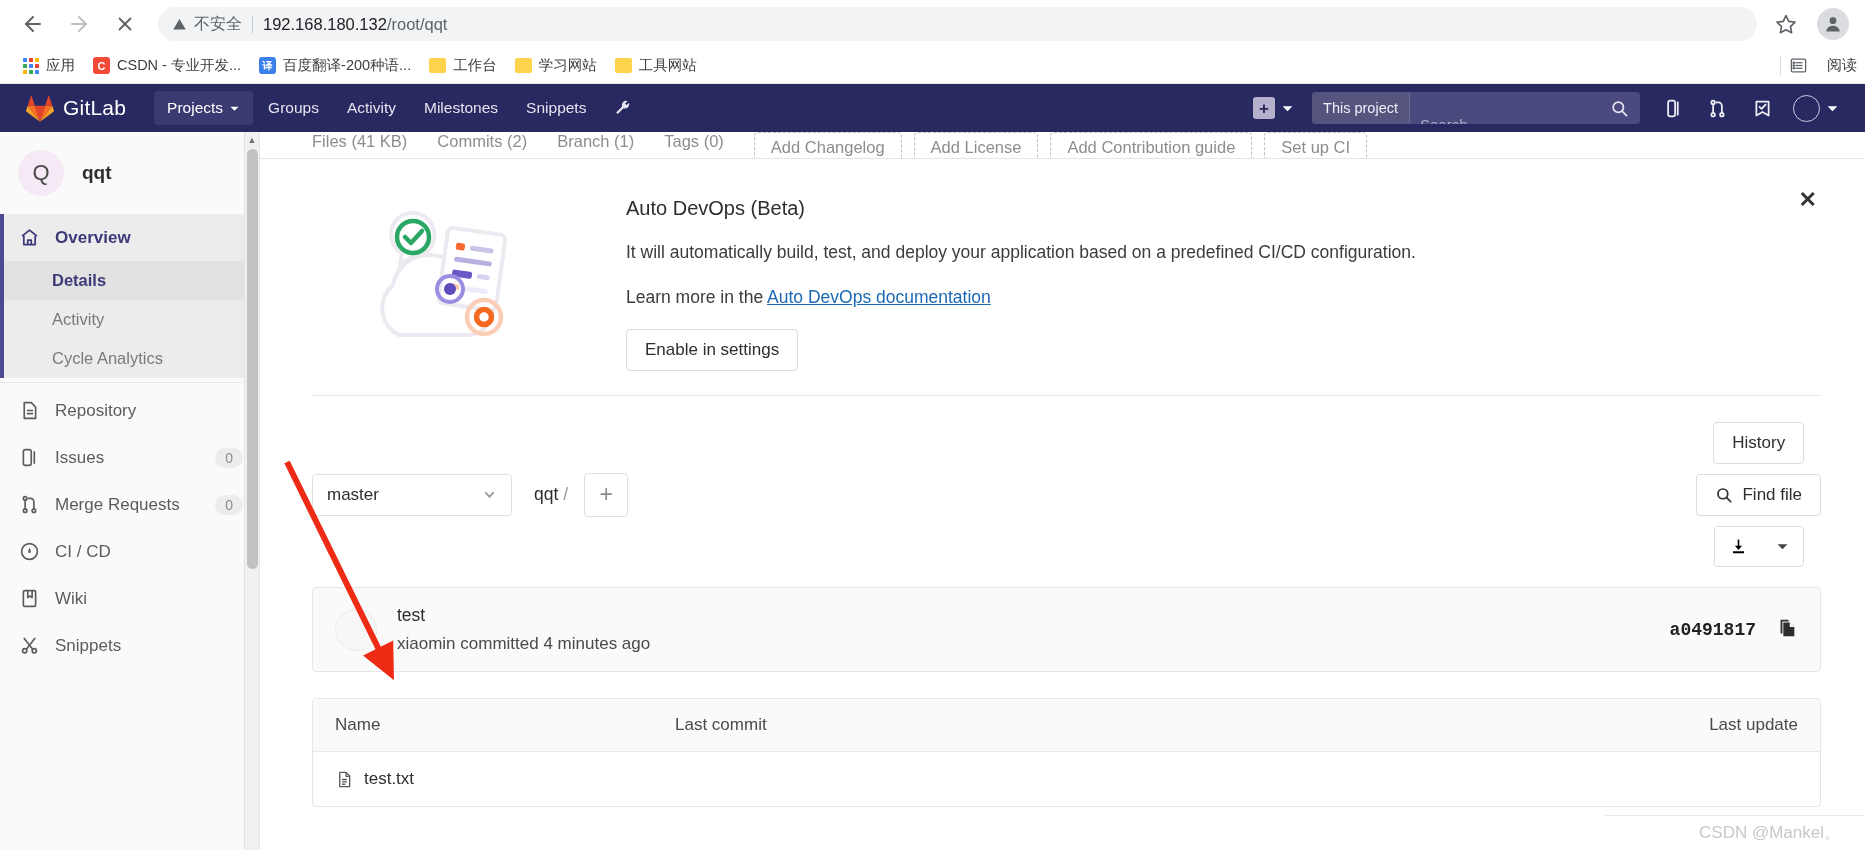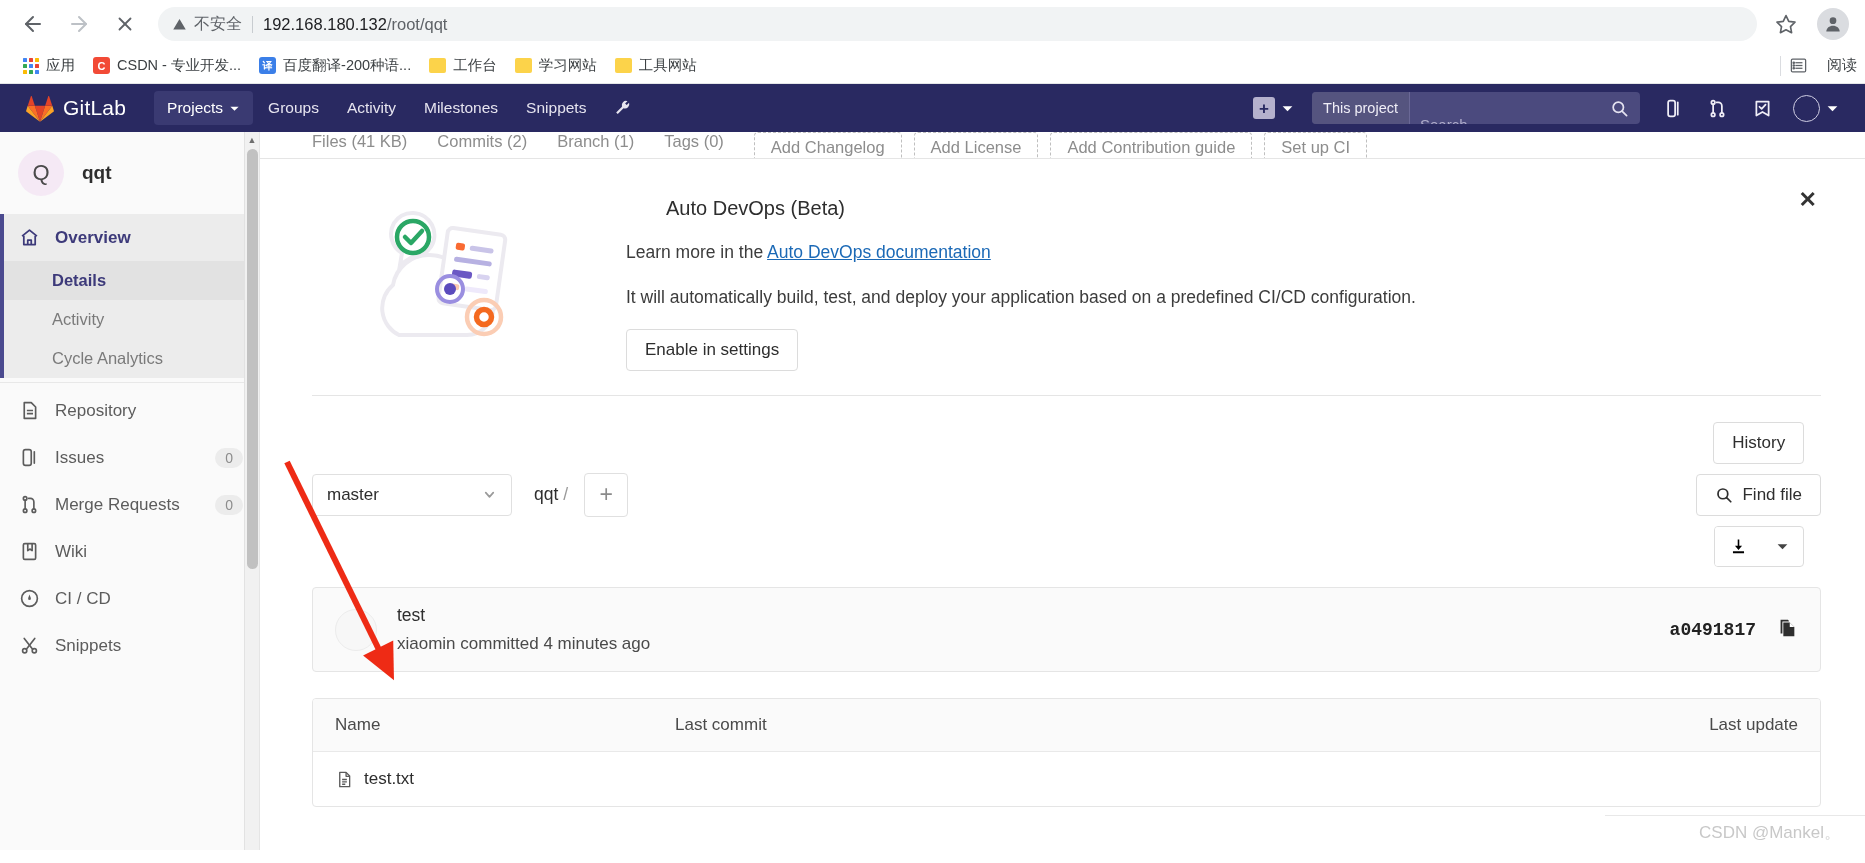--- a/index.html
+++ b/index.html
@@ -154,21 +154,21 @@
   }
   .content-wrap { padding: 0 44px 0 52px; }
   .hr { height: 1px; background: #e5e5e5; }
 
   
   .devops {
     display: flex; align-items: flex-start; gap: 0; padding: 28px 0 22px; position: relative;
   }
   .devops-illus { width: 300px; flex: 0 0 300px; display: flex; justify-content: center; padding-top: 6px; }
   .devops-body { flex: 1 1 auto; padding-left: 14px; padding-top: 10px; }
-  .devops-title { font-size: 20px; color: #2e2e2e; font-weight: 400; margin-bottom: 20px; margin-left: 40px; }
+  .devops-title { font-size: 20px; color: #2e2e2e; font-weight: 400; margin-bottom: 20px; }
   .devops-text { font-size: 17.5px; color: #3c3c3c; margin-bottom: 20px; line-height: 1.4; }
   .devops-link { color: #1b69b6; }
   .btn {
     display: inline-flex; align-items: center; gap: 9px; border: 1px solid #dcdcdc;
     background: #fff; border-radius: 4px; padding: 10px 18px; font-size: 17px;
     color: #2e2e2e; white-space: nowrap; font-family: "Liberation Sans", sans-serif;
   }
   .devops-close {
     position: absolute; right: 4px; top: 30px; font-size: 22px; color: #333; font-weight: bold;
     line-height: 1;
@@ -482,36 +482,36 @@
             <path d="M7 7v10"></path>
             <path d="M17 17V9a4 4 0 0 0-4-4h-2"></path>
           </svg>
       </span>
       <span>Merge Requests</span>
       <span class="side-badge">0</span>
     </div>
 
     <div class="side-item">
       <span class="side-icon">
+        <svg width="21" height="21" viewBox="0 0 24 24" fill="none" stroke="currentColor" stroke-width="1.9">
+            <circle cx="12" cy="12" r="9"></circle>
+            <path d="M12 7.5l1.5 4a1.6 1.6 0 1 1-3 0z" fill="currentColor" stroke="none"></path>
+          </svg>
+      </span>
+      <span>CI / CD</span>
+    </div>
+
+    <div class="side-item">
+      <span class="side-icon">
         <svg width="21" height="21" viewBox="0 0 24 24" fill="none" stroke="currentColor" stroke-width="1.9" stroke-linejoin="round">
             <rect x="5" y="3" width="14" height="18" rx="1.6"></rect>
             <path d="M10 3v8l2.4-1.8L15 11V3"></path>
           </svg>
       </span>
       <span>Wiki</span>
-    </div>
-
-    <div class="side-item">
-      <span class="side-icon">
-        <svg width="21" height="21" viewBox="0 0 24 24" fill="none" stroke="currentColor" stroke-width="1.9">
-            <circle cx="12" cy="12" r="9"></circle>
-            <path d="M12 7.5l1.5 4a1.6 1.6 0 1 1-3 0z" fill="currentColor" stroke="none"></path>
-          </svg>
-      </span>
-      <span>CI / CD</span>
     </div>
 
     <div class="side-item">
       <span class="side-icon">
         <svg width="21" height="21" viewBox="0 0 24 24" fill="none" stroke="currentColor" stroke-width="1.9" stroke-linecap="round">
             <circle cx="6.5" cy="18" r="2.4"></circle>
             <circle cx="17.5" cy="18" r="2.4"></circle>
             <path d="M8.4 16.2 18 4"></path>
             <path d="M15.6 16.2 6 4"></path>
           </svg>
@@ -566,24 +566,24 @@
             </g>
             <circle cx="113" cy="96" r="6" fill="#5b4bbd"></circle>
             <g fill="none" stroke="#fbcdb4" stroke-width="4.5">
               <circle cx="147" cy="124" r="17"></circle>
             </g>
             <circle cx="147" cy="124" r="7.5" fill="none" stroke="#f4691f" stroke-width="5.5"></circle>
           </svg>
         </div>
         <div class="devops-body">
           <div class="devops-title">Auto DevOps (Beta)</div>
+          <div class="devops-text">It will automatically build, test, and deploy your application based on a predefined CI/CD configuration.</div>
           <div class="devops-text">
             <span>Learn more in the </span><a class="devops-link" href="#">Auto DevOps documentation</a>
           </div>
-          <div class="devops-text">It will automatically build, test, and deploy your application based on a predefined CI/CD configuration.</div>
           <button class="btn">Enable in settings</button>
         </div>
         <div class="devops-close">✕</div>
       </div>
 
       <div class="hr"></div>
 
       <div class="tree-toolbar">
         <div class="branch-select">
           <span>master</span>

